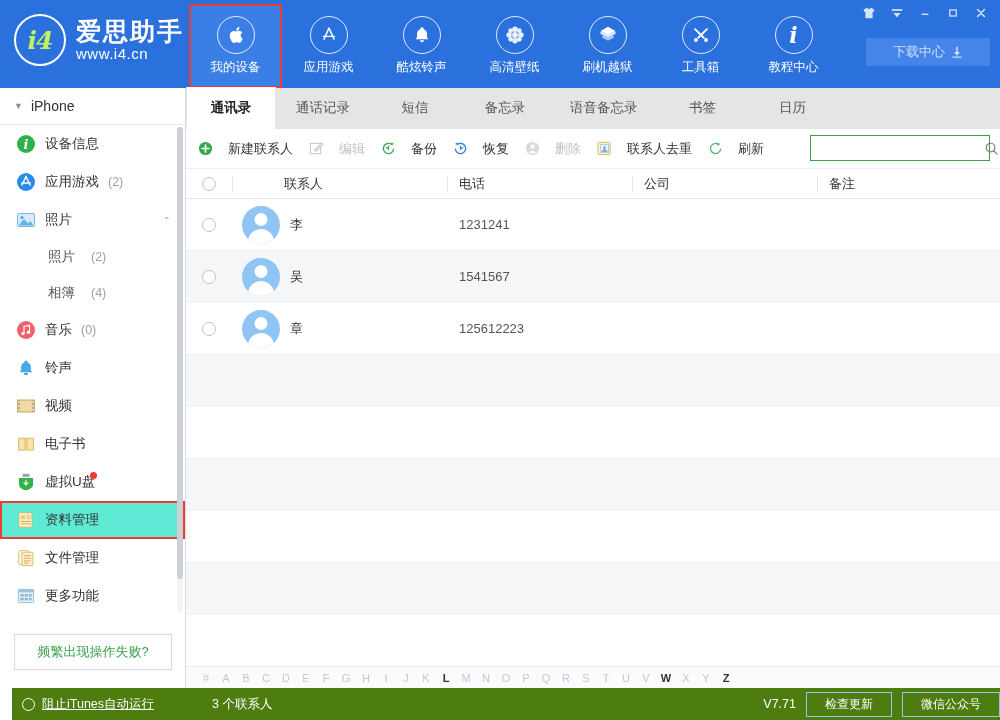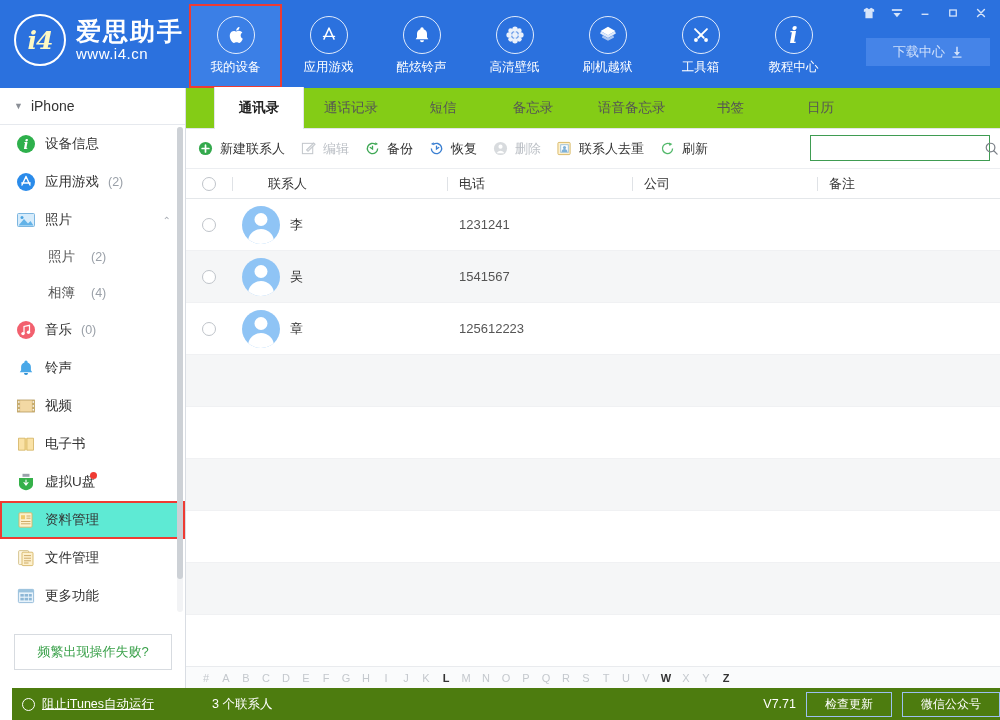--- a/index.html
+++ b/index.html
@@ -15,21 +15,21 @@
   .header {
     position: absolute; left: 0; top: 0; width: 1000px; height: 88px;
     background: #2b71de;
   }
   .logo-wrap {
     position: absolute; left: 14px; top: 14px;
     display: flex; align-items: center; gap: 10px;
   }
   .logo-circle {
     width: 52px; height: 52px; border-radius: 50%;
-    border: 2.5px solid #fff; color: #fef9c3;
+    border: 2.5px solid #fff; color: #bef264;
     display: flex; align-items: center; justify-content: center;
     font-size: 25px; font-weight: bold; font-style: italic;
     letter-spacing: -1px;
     font-family: "DejaVu Serif", serif;
   }
   .logo-text { color: #fff; line-height: 1.1; }
   .logo-cn { font-size: 25px; font-weight: bold; letter-spacing: 2px; }
   .logo-url { font-size: 15px; letter-spacing: 0.5px; margin-top: 1px; }
 
   .nav { position: absolute; left: 189px; top: 4px; display: flex; }
@@ -136,41 +136,41 @@
     border: 1px solid #9cc0f0; padding: 3px 18px; color: #fff;
     font-size: 12px; cursor: pointer;
   }
 
   
   .main {
     position: absolute; left: 186px; top: 88px;
     width: 814px; height: 600px; background: #fff;
   }
   .tabs {
-    height: 41px; background: #84cc16; border-bottom: 1px solid #e2e5e9;
-    display: flex; align-items: flex-end; padding-left: 28px;
+    height: 41px; background: #e5e5e5; border-bottom: 1px solid #e2e5e9;
+    display: flex; align-items: flex-end;
   }
   .tab {
     height: 41px; padding: 0 20px; min-width: 90px;
     display: flex; align-items: center; justify-content: center;
     font-size: 13.5px; color: #555; cursor: pointer;
   }
   .tab.active {
     background: #fff; color: #222; font-weight: bold;
     border-left: 1px solid #e2e5e9; border-right: 1px solid #e2e5e9;
     margin-bottom: -1px; height: 42px;
   }
 
   .toolbar {
     height: 40px; display: flex; align-items: center;
     padding-left: 12px; gap: 16px; position: relative;
     border-bottom: 1px solid #eceef1;
   }
   .tb {
-    display: flex; align-items: center; gap: 7px;
+    display: flex; align-items: center; gap: 15px;
     font-size: 13px; color: #333; cursor: pointer;
   }
   .tb.disabled { color: #bcc0c6; cursor: default; }
   .tb svg { display: block; }
 
   .searchbox {
     position: absolute; right: 10px; top: 6px;
     width: 180px; height: 26px; border: 1px solid #3f9c52; background: #fff;
     display: flex; align-items: center;
   }
@@ -184,21 +184,21 @@
   .thead {
     height: 30px; display: flex; align-items: center;
     border-bottom: 1px solid #e4e7ea; font-size: 13px; color: #333;
     background: #fff;
   }
   .th { display: flex; align-items: center; position: relative; height: 30px; }
   .th .vline {
     position: absolute; left: 0; top: 8px; width: 1px; height: 14px; background: #dfe2e6;
   }
   .c-check { width: 46px; display: flex; justify-content: center; align-items: center; }
-  .c-name  { width: 215px; padding-left: 36px; }
+  .c-name  { width: 215px; padding-left: 52px; }
   .c-phone { width: 185px; padding-left: 12px; }
   .c-comp  { width: 185px; padding-left: 12px; }
   .c-note  { flex: 1; padding-left: 12px; }
 
   .ck {
     width: 14px; height: 14px; border-radius: 50%;
     border: 1px solid #bfc4ca; background: #fff; cursor: pointer;
   }
 
   .rows { position: relative; }

